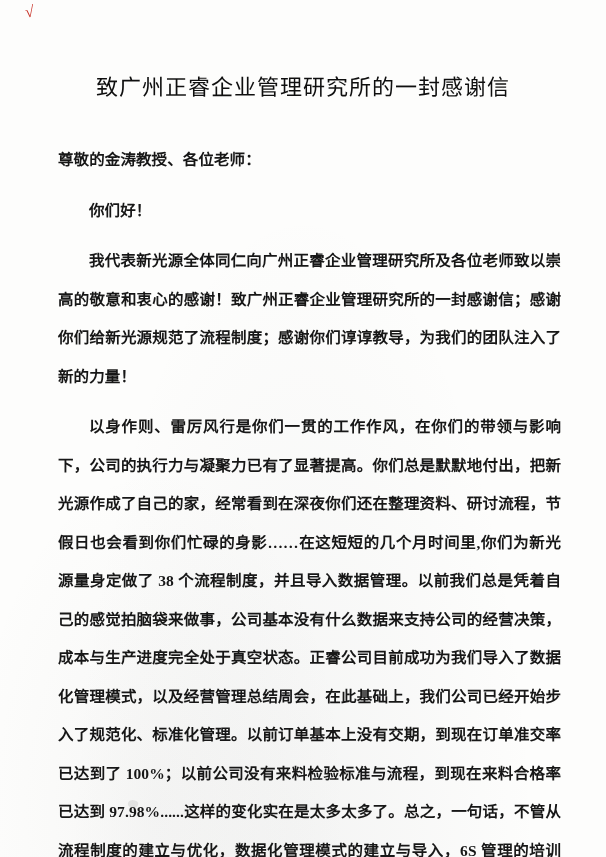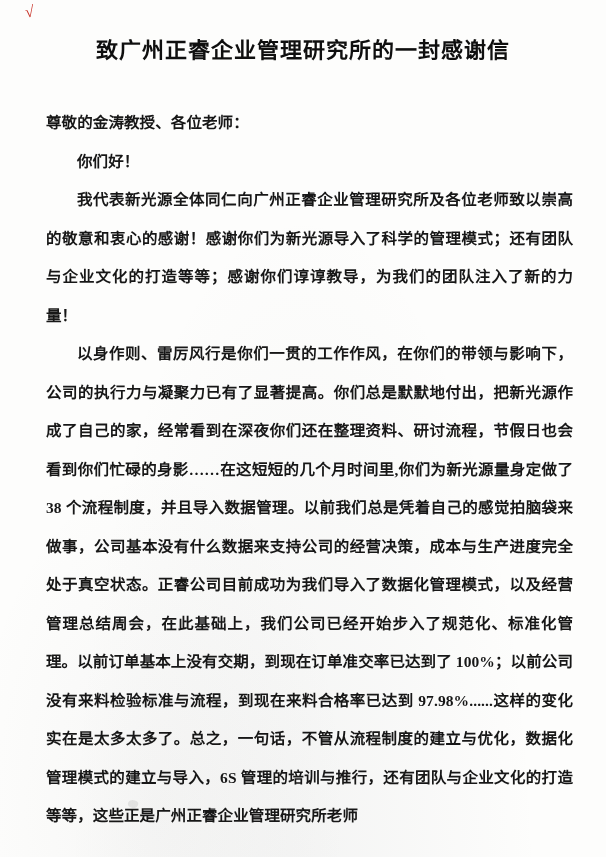--- a/index.html
+++ b/index.html
@@ -28,41 +28,41 @@
     font-size: 16px;
     line-height: 16px;
     font-weight: 700;
     font-style: italic;
     color: #c9342a;
     transform: rotate(-6deg);
     user-select: none;
   }
   .title {
     margin: 0;
-    padding-top: 38px;
+    padding-top: 75px;
     text-align: center;
     font-size: 22px;
     line-height: 26px;
-    font-weight: 700;
+    font-weight: 400;
     letter-spacing: 1px;
     color: #0f0f0f;
   }
   .letter-body {
     margin-top: 40px;
     padding: 0 33px 0 46px; 
     font-size: 15.5px;
     line-height: 38.5px;
     font-weight: 600;
     text-align: justify;
     text-justify: inter-ideograph;
     letter-spacing: 0.1px;
     color: #171717;
   }
   .letter-body p {
-    margin: 0;
+    margin: 12px;
   }
   .indent {
     text-indent: 2em;
     font-family: Liberation Serif, serif;
   }
   
   .smudge {
     position: absolute;
     left: 128px;
     top: 800px;
@@ -81,21 +81,21 @@
   <span class="red-mark">√</span>
 
   <h1 class="title">致广州正睿企业管理研究所的一封感谢信</h1>
 
   <div class="letter-body">
 
     <p>尊敬的金涛教授、各位老师：</p>
 
     <p class="indent">你们好！</p>
 
-    <p class="indent">我代表新光源全体同仁向广州正睿企业管理研究所及各位老师致以崇高的敬意和衷心的感谢！感谢你们为新光源导入了科学的管理模式；还有团队与企业文化的打造等等；感谢你们谆谆教导，为我们的团队注入了新的力量！</p>
+    <p class="indent">我代表新光源全体同仁向广州正睿企业管理研究所及各位老师致以崇高的敬意和衷心的感谢！致广州正睿企业管理研究所的一封感谢信；感谢你们给新光源规范了流程制度；感谢你们谆谆教导，为我们的团队注入了新的力量！</p>
 
     <p class="indent">以身作则、雷厉风行是你们一贯的工作作风，在你们的带领与影响下，公司的执行力与凝聚力已有了显著提高。你们总是默默地付出，把新光源作成了自己的家，经常看到在深夜你们还在整理资料、研讨流程，节假日也会看到你们忙碌的身影……在这短短的几个月时间里,你们为新光源量身定做了 38 个流程制度，并且导入数据管理。以前我们总是凭着自己的感觉拍脑袋来做事，公司基本没有什么数据来支持公司的经营决策，成本与生产进度完全处于真空状态。正睿公司目前成功为我们导入了数据化管理模式，以及经营管理总结周会，在此基础上，我们公司已经开始步入了规范化、标准化管理。以前订单基本上没有交期，到现在订单准交率已达到了 100%；以前公司没有来料检验标准与流程，到现在来料合格率已达到 97.98%......这样的变化实在是太多太多了。总之，一句话，不管从流程制度的建立与优化，数据化管理模式的建立与导入，6S 管理的培训与推行，还有团队与企业文化的打造等等，这些正是广州正睿企业管理研究所老师</p>
 
   </div>
 
   <div class="smudge"></div>
 
 </div>
 
 </body></html>

